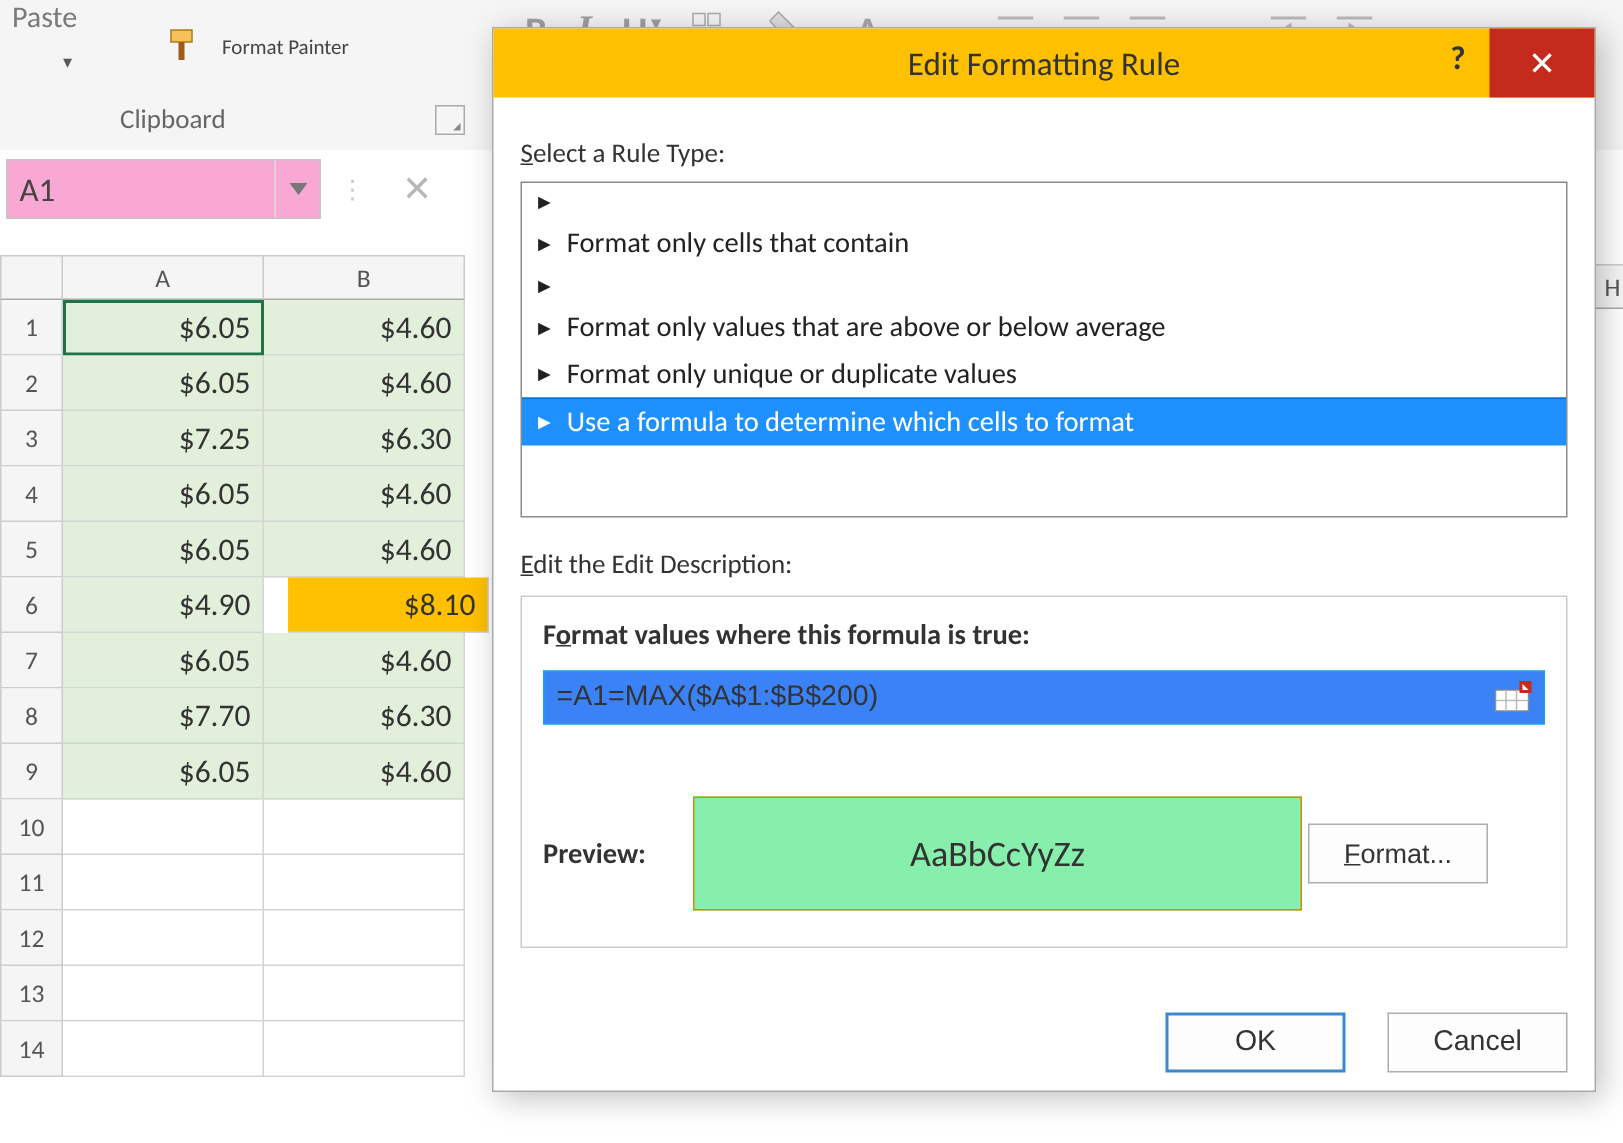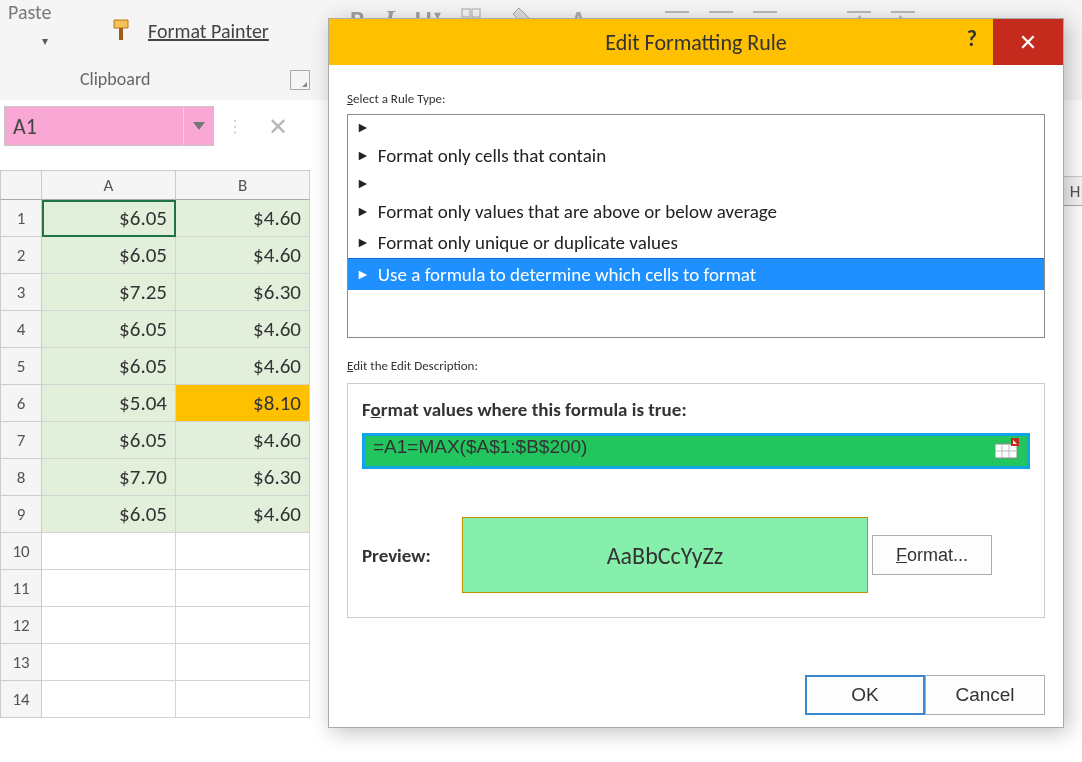--- a/index.html
+++ b/index.html
@@ -26,21 +26,21 @@
   .paste-arrow {
     position: absolute; left: 42px; top: 34px; color: #5a5a5a; font-size: 12px;
   }
   .fmt-painter {
     position: absolute; left: 110px; top: 18px; display: flex; align-items: center; gap: 12px;
   }
   .brush-icon {
     width: 26px; height: 26px; position: relative;
   }
   .brush-icon svg { display: block; }
-  .fmt-painter-label { font-size: 20px; color: #444; text-decoration: underline; }
+  .fmt-painter-label { font-size: 14px; color: #444; }
   .clipboard-group {
     position: absolute; left: 80px; top: 68px; color: #666; font-size: 18px;
   }
   .clipboard-launcher {
     position: absolute; left: 290px; top: 70px; width: 20px; height: 20px;
     border: 1px solid #aaa; font-size: 10px; text-align: center; line-height: 10px; color: #888;
   }
   .clipboard-launcher::after {
     content: ""; position: absolute; right: 2px; bottom: 2px;
     border-right: 5px solid #888; border-top: 5px solid transparent;
@@ -84,60 +84,60 @@
   .col-headers { display:flex; }
   .corner-cell { width: 42px; height: 30px; border: 1px solid #ccc; background:#f5f5f5; border-bottom:1px solid #aaa; }
   .col-h { width: 134px; height: 30px; border: 1px solid #ccc; border-left:none; background:#f5f5f5;
            display:flex; align-items:center; justify-content:center; color:#555; border-bottom:1px solid #aaa;}
   .row { display:flex; height: 37px; }
   .row-h { width: 42px; border:1px solid #ccc; border-top:none; background:#f5f5f5;
            display:flex; align-items:center; justify-content:center; color:#555; }
   .cell { width:134px; border:1px solid #d4d4d4; border-top:none; border-left:none;
           display:flex; align-items:center; justify-content:flex-end; padding: 0 8px; font-size: 21px; }
   .green-lite { background: #e2efda; }
-  .amber { background: #ffc000; }
+  .amber { background: #ffc000; margin-left: 16px; }
   .selected-cell { outline: 2px solid #217346; outline-offset: -2px; }
 
   
   .dialog {
     position: absolute; left: 328px; top: 18px; width: 736px; height: 710px;
     background: #fff; border: 1px solid #aaa;
     box-shadow: 4px 4px 20px rgba(0,0,0,0.25);
   }
   .dlg-title {
     height: 46px; background: #ffc000; display:flex; align-items:center; position:relative;
   }
   .dlg-title-text { position:absolute; left:50%; transform:translateX(-50%); color:#333; font-size:22px; }
   .dlg-help { position:absolute; right: 86px; top: 6px; color:#333; font-weight:bold; font-size:22px; }
   .dlg-close {
     position:absolute; right:0; top:0; width:70px; height:46px; background:#c42b1c;
     display:flex; align-items:center; justify-content:center; color:#fff; font-size:22px;
   }
   .dlg-body { position:absolute; left: 18px; right: 18px; top: 60px; bottom: 0; }
-  .section-label { font-size: 13px; color:#333; margin-top: 12px; }
+  .section-label { font-size: 18px; color:#333; margin-top: 12px; }
   .section-label .u { text-decoration: underline; }
 
   .rule-list {
     margin-top: 8px; border: 1px solid #8a8a8a; height: 224px; background:#fff;
   }
   .rule-item {
     display:flex; align-items:center; gap: 8px; padding: 4px 8px; font-size: 19px; color:#222;
   }
   .rule-item.selected { background:#1e90ff; color:#fff; border-top: 1px solid #0a70d6; }
   .rule-arrow { font-size: 14px; }
 
   .rule-desc-label { margin-top: 20px; }
 
   .rule-desc-panel {
     margin-top: 10px; border: 1px solid #ccc; padding: 14px 14px 24px 14px;
   }
   .formula-caption { font-weight: bold; font-size: 19px; margin-bottom: 12px; }
   .formula-caption .u { text-decoration: underline; }
   .formula-input-wrap {
-    display:flex; border:3px solid #0ea5e9; height: 36px; align-items:flex-start; background:#22c55e;
+    display:flex; border:1px solid #0ea5e9; height: 36px; align-items:center; background:#3b82f6;
   }
   .formula-input {
     flex:1; border:none; outline:none; font-size:19px; padding: 0 8px; color:#333; background:transparent;
   }
   .range-picker {
     width: 30px; height: 26px; margin-right: 4px;
     display:flex; align-items:center; justify-content:center;
   }
   .range-picker svg { display:block; }
 
@@ -149,21 +149,21 @@
     flex: 0 0 406px; height: 76px; border:1px solid #c98e00; background:#86efac;
     display:flex; align-items:center; justify-content:center; font-size: 24px; color:#333;
   }
   .format-btn {
     width: 120px; height: 40px; border:1px solid #adadad; background:#fdfdfd;
     font-size:18px; color:#333;
   }
   .format-btn .u { text-decoration: underline; }
 
   .dlg-buttons {
-    position:absolute; right: 0; bottom: 12px; display:flex;  padding-left: 32px;
+    position:absolute; right: 0; bottom: 12px; display:flex; gap: 28px; padding-left: 32px;
   }
   .btn {
     width: 120px; height: 40px; border:1px solid #adadad; background:#fdfdfd;
     font-size:19px; color:#333;
   }
   .btn.ok { border:2px solid #3b87d1; }
 
   
   .col-h-H {
     position:absolute; left: 1063px; top: 176px; width: 24px; height: 30px;
@@ -289,21 +289,21 @@
         <div class="cell green-lite">$6.05</div>
         <div class="cell green-lite">$4.60</div>
       </div>
       <div class="row">
         <div class="row-h">5</div>
         <div class="cell green-lite">$6.05</div>
         <div class="cell green-lite">$4.60</div>
       </div>
       <div class="row">
         <div class="row-h">6</div>
-        <div class="cell green-lite">$5.04</div>
+        <div class="cell green-lite">$4.90</div>
         <div class="cell amber">$8.10</div>
       </div>
       <div class="row">
         <div class="row-h">7</div>
         <div class="cell green-lite">$6.05</div>
         <div class="cell green-lite">$4.60</div>
       </div>
       <div class="row">
         <div class="row-h">8</div>
         <div class="cell green-lite">$7.70</div>

